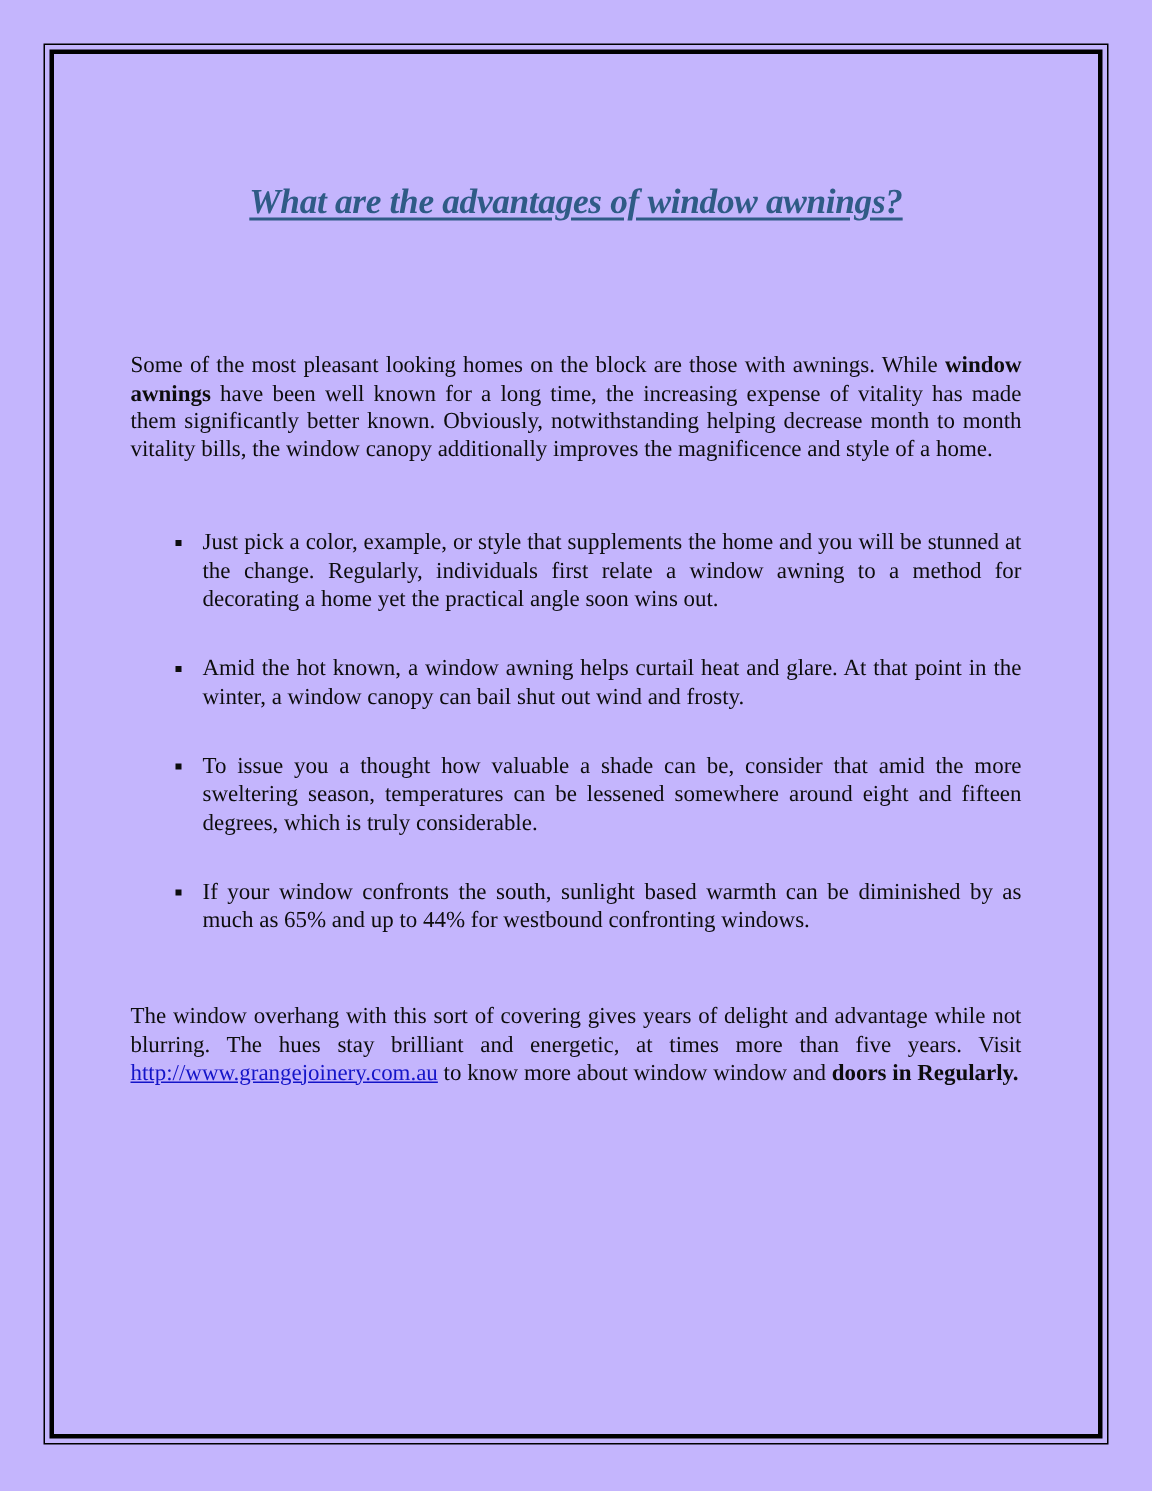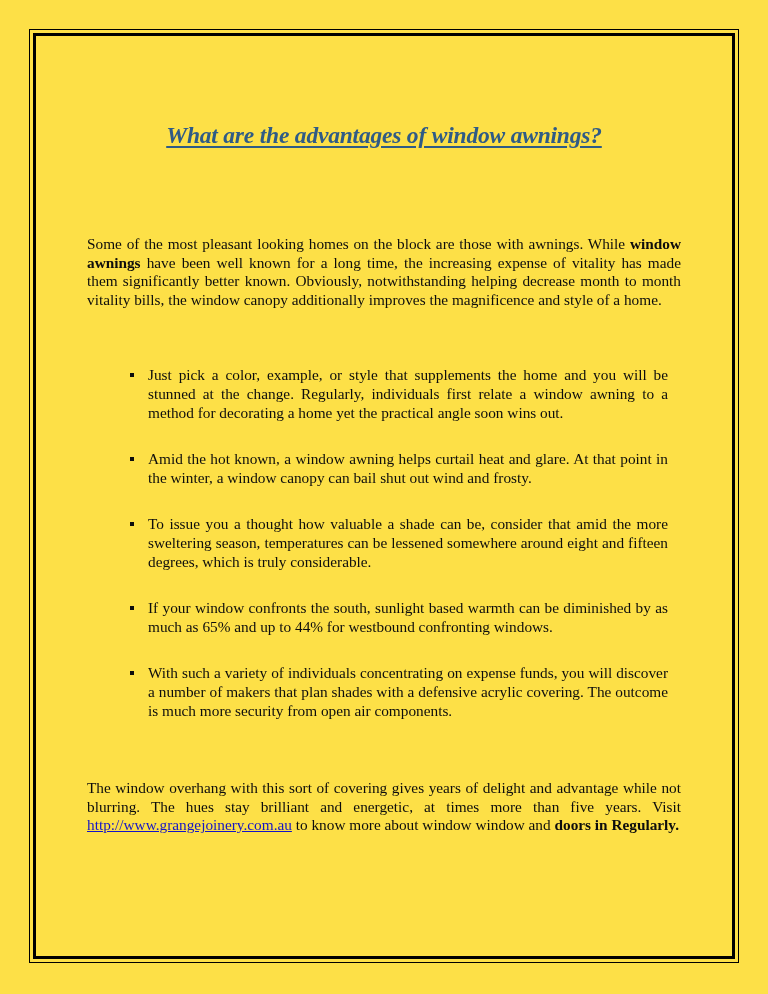--- a/index.html
+++ b/index.html
@@ -12,21 +12,21 @@
     height: 994px;
     font-family: "Liberation Serif", "DejaVu Serif", serif;
     -webkit-font-smoothing: antialiased;
   }
 
   
   .page {
     position: relative;
     width: 768px;
     height: 994px;
-    background: #fde047;
+    background: #c4b5fd;
     box-sizing: border-box;
   }
   .border-outer {
     position: absolute;
     left: 29px;
     top: 29px;
     right: 29px;
     bottom: 31px;
     border: 1px solid #000000;
     box-sizing: border-box;
@@ -72,21 +72,21 @@
     line-height: 18.6px;
     color: #0d0d0d;
     text-align: justify;
     text-justify: inter-word;
   }
 
   .intro { padding-top: 86px; }
 
   .bullet-list {
     list-style: none;
-    margin: 13px;
+    margin: 0;
     padding: 0;
     padding-top: 44px;
     font-family: Liberation Serif, serif;
   }
   .bullet-item {
     position: relative;
     padding-left: 48px;
     margin-bottom: 28px;
     font-size: 15.3px;
     line-height: 18.6px;
@@ -138,22 +138,18 @@
         <span>Amid the hot known, a window awning helps curtail heat and glare. At that point in the winter, a window canopy can bail shut out wind and frosty.</span>
       </li>
       <li class="bullet-item">
         <span class="bullet-marker"></span>
         <span>To issue you a thought how valuable a shade can be, consider that amid the more sweltering season, temperatures can be lessened somewhere around eight and fifteen degrees, which is truly considerable.</span>
       </li>
       <li class="bullet-item">
         <span class="bullet-marker"></span>
         <span>If your window confronts the south, sunlight based warmth can be diminished by as much as 65% and up to 44% for westbound confronting windows.</span>
       </li>
-      <li class="bullet-item">
-        <span class="bullet-marker"></span>
-        <span>With such a variety of individuals concentrating on expense funds, you will discover a number of makers that plan shades with a defensive acrylic covering. The outcome is much more security from open air components.</span>
-      </li>
     </ul>
 
     <p class="para closing"><span>The window overhang with this sort of covering gives years of delight and advantage while not blurring. The hues stay brilliant and energetic, at times more than five years. Visit </span><a class="link" href="#">http://www.grangejoinery.com.au</a><span> to know more about window window and </span><span class="bold">doors in Regularly.</span></p>
 
   </div>
 </div>
 
 </body></html>

